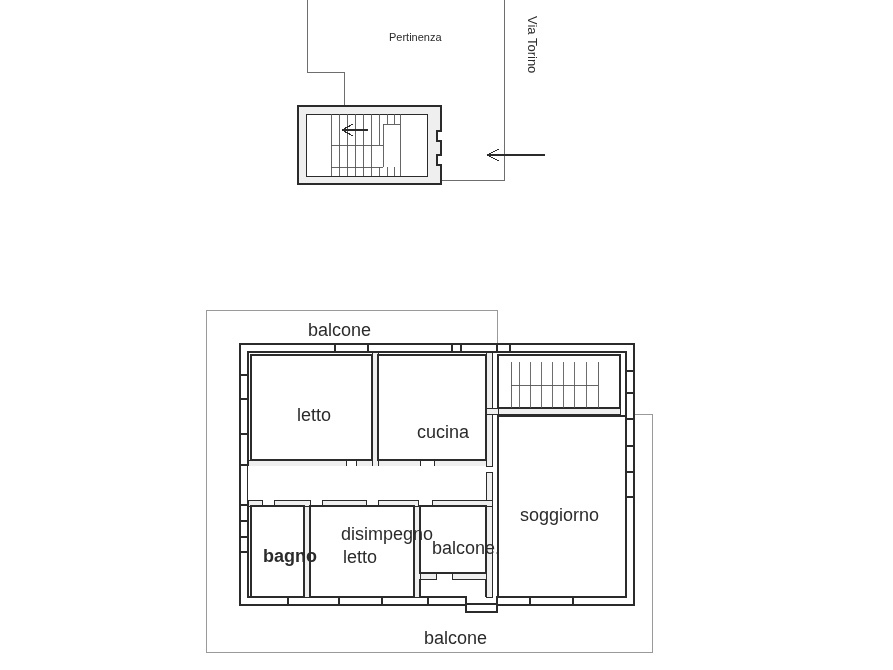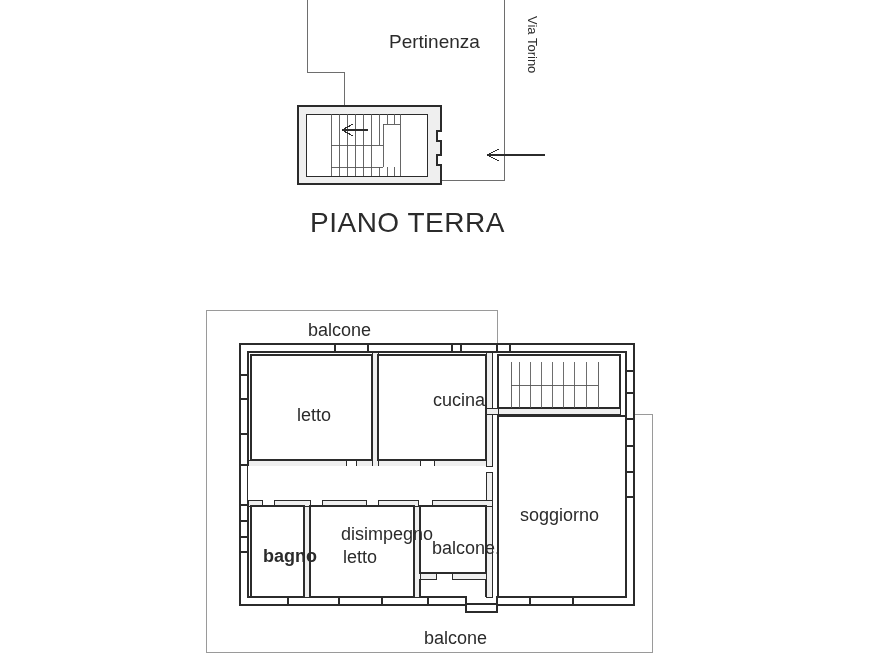--- a/index.html
+++ b/index.html
@@ -28,21 +28,21 @@
     height: 670px;
     display: block;
   }
   .label {
     position: absolute;
     white-space: nowrap;
     color: #2b2b2b;
     font-family: "Liberation Sans", sans-serif;
   }
   .lbl-pertinenza {
-    font-size: 19px;
+    font-size: 11px;
     left: 389px;
     top: 31px;
   }
   .lbl-viatorino {
     font-size: 13px;
     left: 540px;
     top: 16px;
     transform-origin: left top;
     transform: rotate(90deg);
   }
@@ -56,21 +56,21 @@
     font-size: 26px;
     left: 364px;
     top: 244px;
   }
   .lbl-room {
     font-size: 18px;
   }
   .lbl-balcone-top  { left: 308px; top: 320px; }
   .lbl-balcone-bot  { left: 424px; top: 628px; }
   .lbl-letto-1      { left: 297px; top: 405px; }
-  .lbl-cucina       { left: 417px; top: 390px; margin-left: 16px; }
+  .lbl-cucina       { left: 417px; top: 422px; }
   .lbl-soggiorno    { left: 520px; top: 505px; text-align: right; }
   .lbl-disimpegno   { left: 341px; top: 496px; margin-top: 28px; }
   .lbl-bagno        { left: 263px; top: 546px; font-weight: bold; }
   .lbl-letto-2      { left: 343px; top: 547px; }
   .lbl-rispost      { left: 432px; top: 538px; }
 </style>
 </head>
 <body>
 
 <div id="plan-root">
@@ -278,21 +278,20 @@
         <path d="M248,506 L248,597" stroke="#2b2b2b" stroke-width="1.1" fill="none"></path>
       </g>
 
     </g>
   </svg>
 
   <div class="label lbl-pertinenza">Pertinenza</div>
 
   <div class="label lbl-viatorino">Via Torino</div>
 
-  <div class="label lbl-piano-terra">PIANO TERRA</div>
 
 
   <div class="label lbl-room lbl-balcone-top">balcone</div>
 
   <div class="label lbl-room lbl-balcone-bot">balcone</div>
 
   <div class="label lbl-room lbl-letto-1">letto</div>
 
   <div class="label lbl-room lbl-cucina">cucina</div>
 

